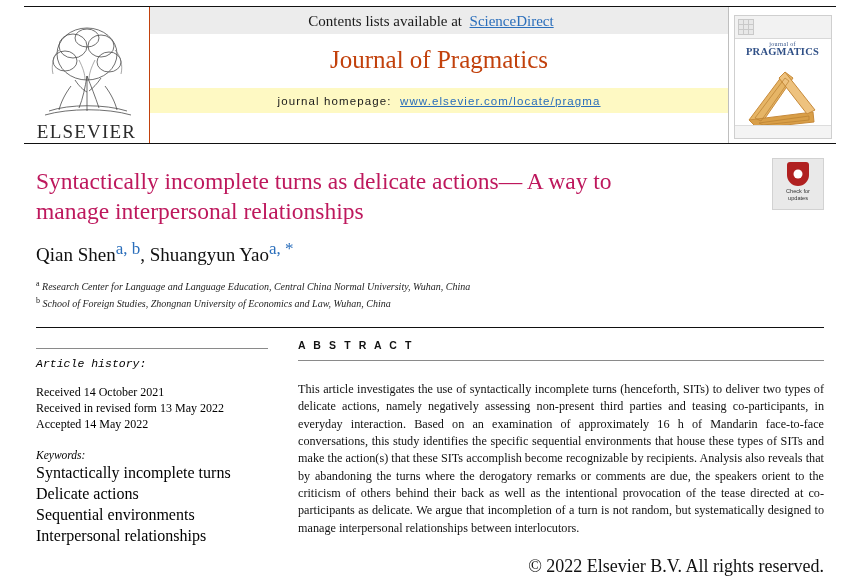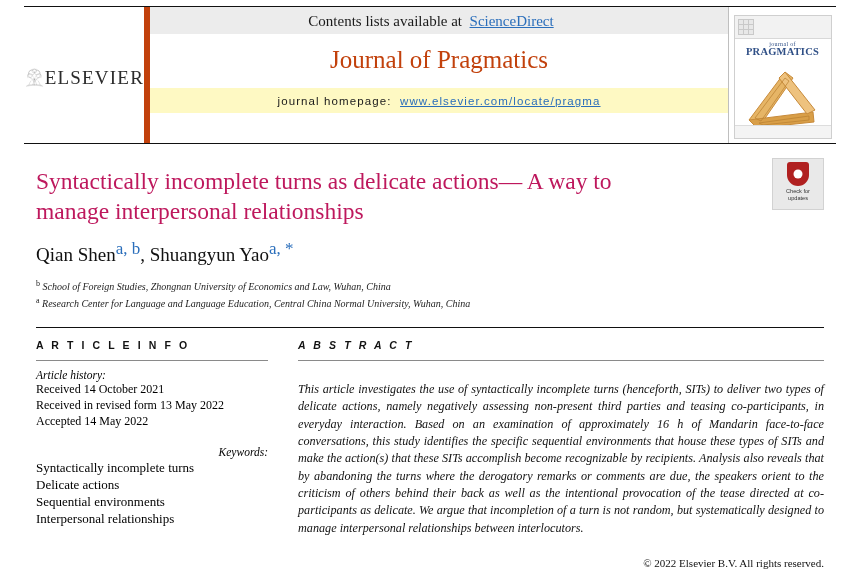--- a/index.html
+++ b/index.html
@@ -27,23 +27,23 @@
     margin: 6px 24px 0 24px;
     height: 136px;
     border-top: 1px solid #111;
     border-bottom: 1px solid #111;
     display: flex;
     align-items: stretch;
   }
   .elsevier-box {
     width: 126px;
     flex: 0 0 126px;
-    border-right: 6px solid #c2410c;
-    display: flex;
-    flex-direction: row;
+    border-right: 1px solid #c2410c;
+    display: flex;
+    flex-direction: column;
     align-items: center;
     justify-content: flex-end;
     padding-top: 4px;
     box-sizing: border-box;
   }
   .tree-svg { display: block; }
   .elsevier-word {
     font-family: "Liberation Serif", serif;
     font-size: 19px;
     letter-spacing: 1.2px;
@@ -239,64 +239,63 @@
     flex: 0 0 232px;
     width: 232px;
     padding-top: 11px;
     box-sizing: border-box;
   }
   .col-right {
     flex: 1 1 auto;
     padding-top: 11px;
     padding-left: 30px;
     box-sizing: border-box;
-    font-style: italic;
   }
   .sec-head {
     font-family: "Liberation Sans", sans-serif;
     font-size: 10.5px;
     font-weight: bold;
     letter-spacing: 2.6px;
     color: #111;
   }
   .rule-thin {
     border-top: 1px solid #8a8a8a;
     margin: 9px 0 8px 0;
   }
   .hist-title {
     font-style: italic;
     font-size: 11.5px;
-    margin-bottom: 1px;
+    margin-bottom: 15px;
+    font-family: Liberation Mono, monospace;
   }
   .hist-line {
     font-size: 12px;
     line-height: 1.32;
   }
   .kw-title {
     font-style: italic;
     font-size: 11.5px;
     margin-bottom: 1px;
-    text-align: right;
   }
   .kw-line {
-    font-size: 13px;
+    font-size: 16px;
     line-height: 1.32;
   }
   .abstract-text {
     font-size: 12.2px;
     line-height: 1.42;
     text-align: justify;
     color: #111;
     font-family: "Liberation Serif", serif;
     margin-top: 20px;
   }
   .copyright {
-    margin: 20px 36px 0 36px;
+    margin: 10px 36px 0 36px;
     text-align: right;
-    font-size: 11px;
+    font-size: 18px;
     color: #111;
   }
 </style>
 </head>
 <body>
 
 <div class="page">
 
   <div class="masthead">
 
@@ -369,44 +368,43 @@
 
   <div class="title-wrap">
     <h1 class="paper-title">Syntactically incomplete turns as delicate actions— A way to manage interpersonal relationships</h1>
 
     <div class="authors">
       <span>Qian Shen</span><sup>a, b</sup><span>, </span><span>Shuangyun Yao</span><sup>a, </sup><sup class="star">*</sup>
     </div>
 
     <div class="affils">
       <div>
+        <sup>a</sup>
+        <span>Research Center for Language and Language Education, Central China Normal University, Wuhan, China</span>
+      </div>
+      <div>
         <sup>b</sup>
         <span>School of Foreign Studies, Zhongnan University of Economics and Law, Wuhan, China</span>
-      </div>
-      <div>
-        <sup>a</sup>
-        <span>Research Center for Language and Language Education, Central China Normal University, Wuhan, China</span>
       </div>
     </div>
 
     <div class="updates-badge">
       <div class="badge-shield"></div>
       <div class="badge-text">
         <span>Check for</span><br>
         <span>updates</span>
       </div>
     </div>
   </div>
 
   <div class="divider"></div>
 
   <div class="cols">
 
     <div class="col-left">
-      <div class="sec-head">A R T I C L E   I N F O</div>
       <div class="rule-thin"></div>
 
       <div class="hist-title">Article history:</div>
       <div class="hist-line">Received 14 October 2021</div>
       <div class="hist-line">Received in revised form 13 May 2022</div>
       <div class="hist-line">Accepted 14 May 2022</div>
 
       <div style="height:16px"></div>
 
       <div class="kw-title">Keywords:</div>

